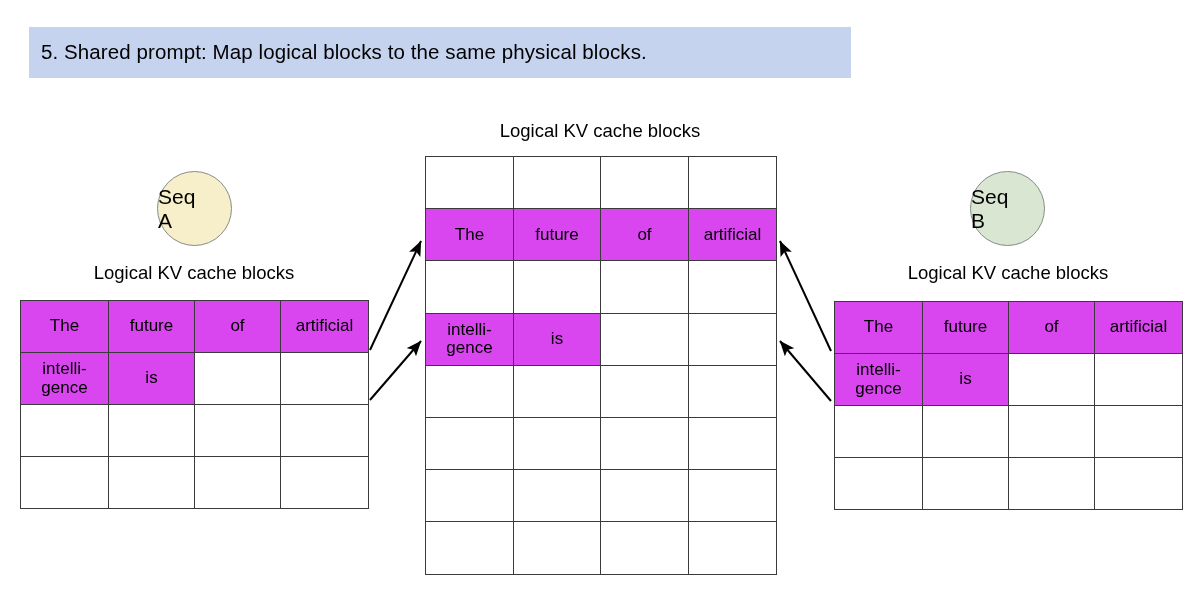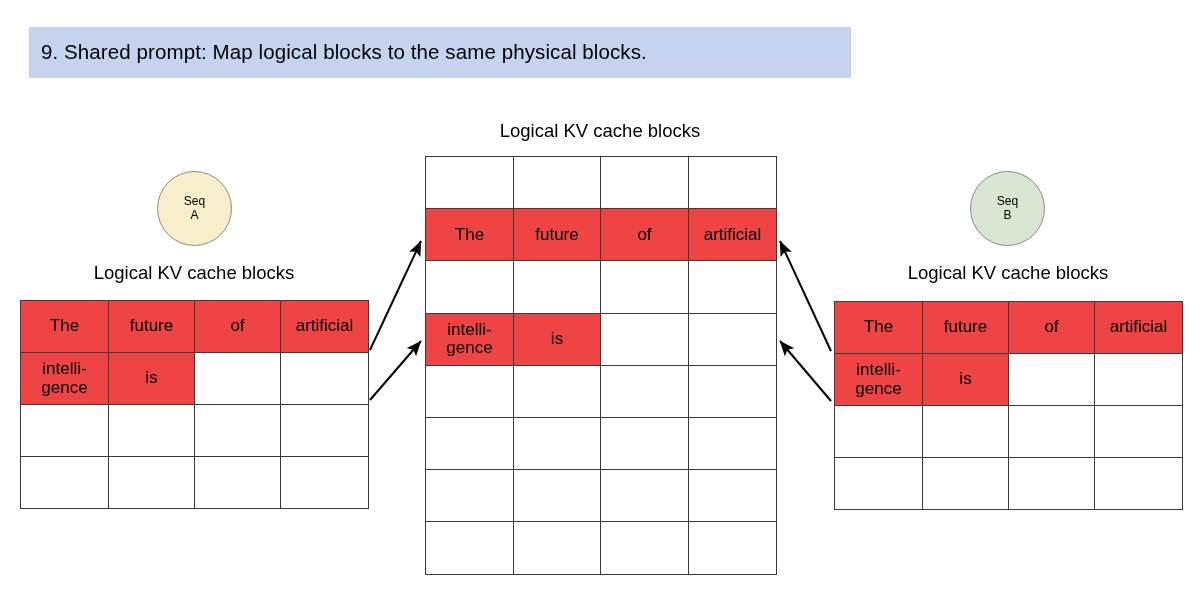--- a/index.html
+++ b/index.html
@@ -49,23 +49,22 @@
 
   
   .seq-circle {
     position: absolute;
     width: 73px;
     height: 73px;
     border-radius: 50%;
     border: 1.2px solid #8a8a8a;
     display: flex;
     flex-direction: column;
-    align-items: center;
     justify-content: center;
-    font-size: 12px;
+    font-size: 21px;
     line-height: 1.12;
   }
   #seq-a { left: 157px; top: 171px; background: #f6efca; }
   #seq-b { left: 970px; top: 171px; background: #d9e7d2; }
 
   
   .kv-table {
     position: absolute;
     border-collapse: collapse;
     table-layout: fixed;
@@ -74,21 +73,21 @@
   .kv-table td {
     border: 1.6px solid #3a3a3a;
     text-align: center;
     vertical-align: middle;
     font-size: 17px;
     line-height: 1.08;
     padding: 0;
     background: #ffffff;
     overflow: hidden;
   }
-  .kv-table td.filled { background: #ef4444; }
+  .kv-table td.filled { background: #d946ef; }
 
   
   #left-table  { left: 20px;  top: 300px; width: 348px; }
   #left-table td  { height: 51px; }
   #left-table col.c0 { width: 88px; }
   #left-table col.c1 { width: 86px; }
   #left-table col.c2 { width: 86px; }
   #left-table col.c3 { width: 88px; }
 
   
@@ -114,21 +113,21 @@
     position: absolute;
     left: 0; top: 0;
     width: 1200px; height: 591px;
     pointer-events: none;
   }
 </style>
 </head>
 <body>
 
 <div id="banner">
-  <span class="banner-text">9. Shared prompt: Map logical blocks to the same physical blocks.</span>
+  <span class="banner-text">5. Shared prompt: Map logical blocks to the same physical blocks.</span>
 </div>
 
 <div class="panel-title" id="physical-title">Logical KV cache blocks</div>
 <div class="panel-title" id="left-title">Logical KV cache blocks</div>
 <div class="panel-title" id="right-title">Logical KV cache blocks</div>
 
 <div class="seq-circle" id="seq-a">
   <span>Seq</span>
   <span>A</span>
 </div>

